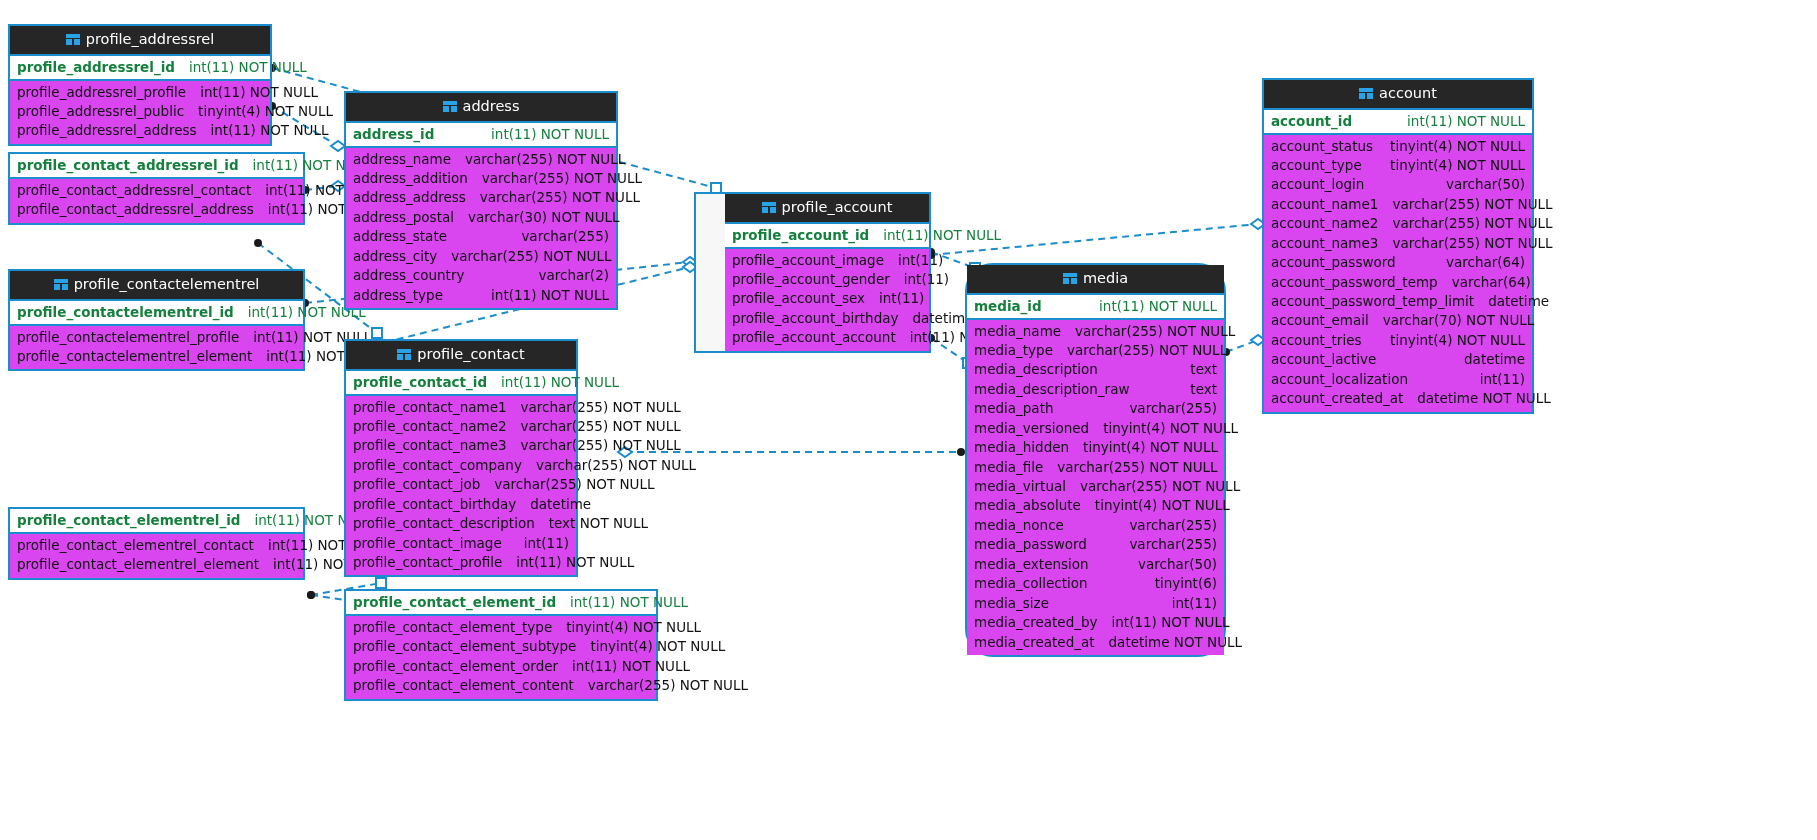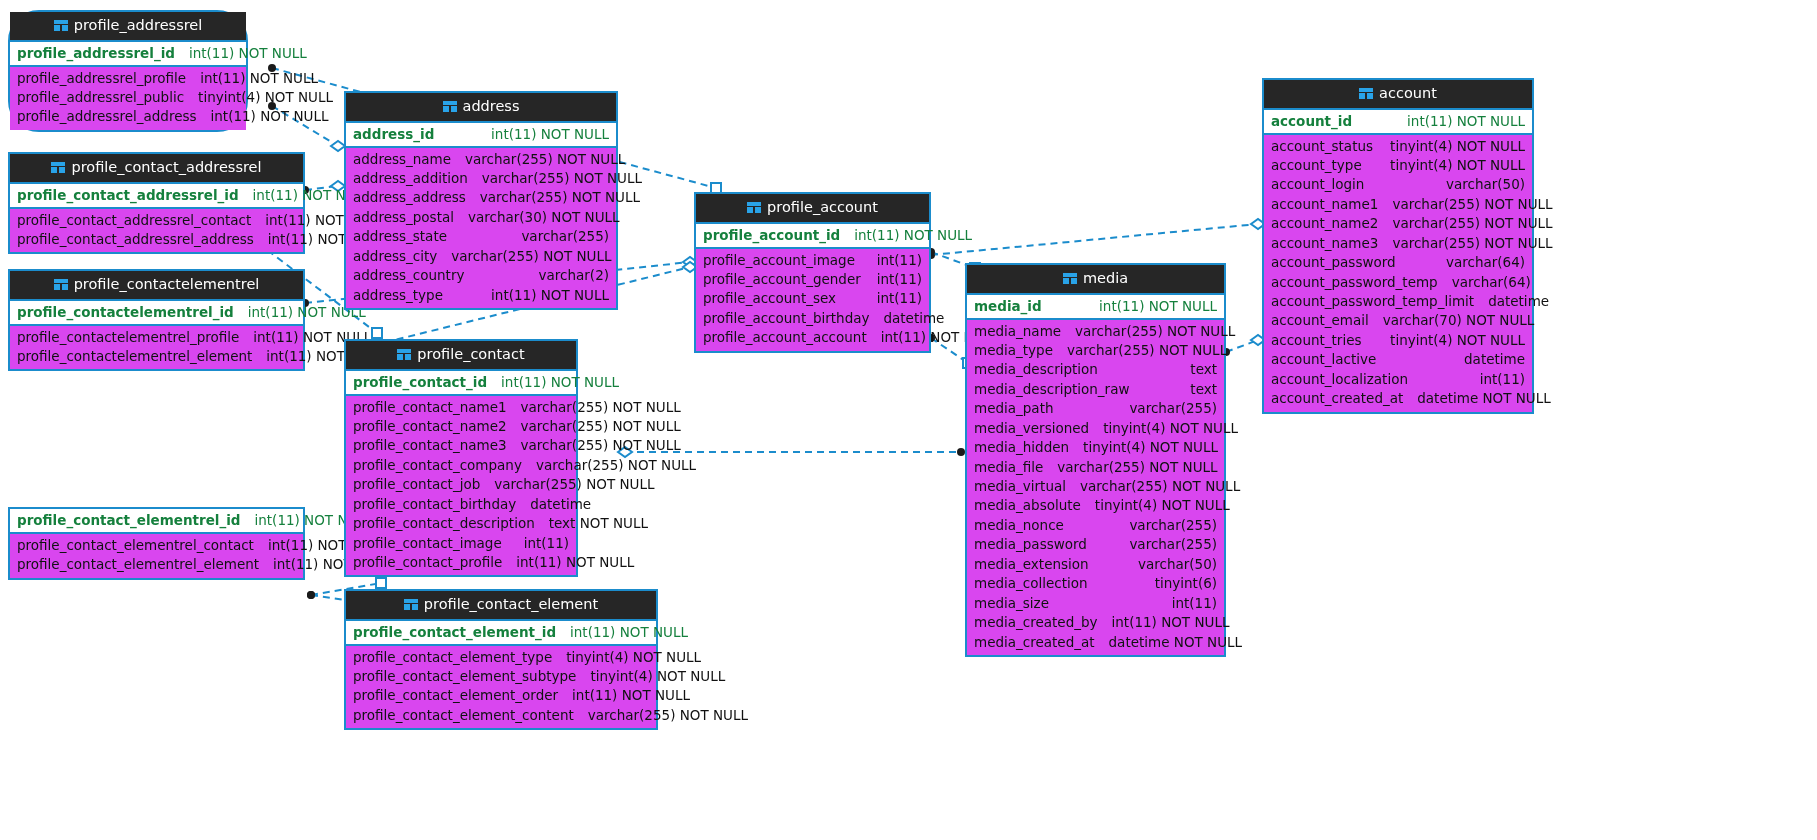--- a/index.html
+++ b/index.html
@@ -156,21 +156,21 @@
         <circle cx="931" cy="338" r="4" fill="#1a1a1a"></circle>
         <rect x="963" y="358" width="10" height="10" fill="#ffffff" stroke="#1b8ccc" stroke-width="2"></rect>
       </g>
       <g>
         <line x1="1226" y1="352" x2="1258" y2="340" stroke="#1b8ccc" stroke-width="2" stroke-dasharray="7 5"></line>
         <circle cx="1226" cy="352" r="4" fill="#1a1a1a"></circle>
         <polygon points="1251,340 1258,335 1265,340 1258,345" fill="#ffffff" stroke="#1b8ccc" stroke-width="2"></polygon>
       </g>
     </svg>
   <div id="tables-layer">
-      <div class="tbl" style="left: 8px; top: 10px; width: 240px; border-radius: 31px;">
+      <div class="tbl" style="left: 8px; top: 24px; width: 264px;">
         <div class="tbl-head">
           <span class="tbl-icon">
             <i class="r1"></i>
             <i class="r2"></i>
             <i class="r3"></i>
           </span>
           <span>profile_addressrel</span>
         </div>
         <div class="pk-row">
           <span class="col-name">profile_addressrel_id</span>
@@ -185,28 +185,20 @@
             <span class="col-name">profile_addressrel_public</span>
             <span class="col-type">tinyint(4) NOT NULL</span>
           </div>
           <div class="row">
             <span class="col-name">profile_addressrel_address</span>
             <span class="col-type">int(11) NOT NULL</span>
           </div>
         </div>
       </div>
       <div class="tbl" style="left: 8px; top: 152px; width: 297px;">
-        <div class="tbl-head">
-          <span class="tbl-icon">
-            <i class="r1"></i>
-            <i class="r2"></i>
-            <i class="r3"></i>
-          </span>
-          <span>profile_contact_addressrel</span>
-        </div>
         <div class="pk-row">
           <span class="col-name">profile_contact_addressrel_id</span>
           <span class="col-type">int(11) NOT NULL</span>
         </div>
         <div class="body-rows">
           <div class="row">
             <span class="col-name">profile_contact_addressrel_contact</span>
             <span class="col-type">int(11) NOT NULL</span>
           </div>
           <div class="row">
@@ -349,28 +341,20 @@
             <span class="col-name">profile_contact_image</span>
             <span class="col-type">int(11)</span>
           </div>
           <div class="row">
             <span class="col-name">profile_contact_profile</span>
             <span class="col-type">int(11) NOT NULL</span>
           </div>
         </div>
       </div>
       <div class="tbl" style="left: 344px; top: 589px; width: 314px;">
-        <div class="tbl-head">
-          <span class="tbl-icon">
-            <i class="r1"></i>
-            <i class="r2"></i>
-            <i class="r3"></i>
-          </span>
-          <span>profile_contact_element</span>
-        </div>
         <div class="pk-row">
           <span class="col-name">profile_contact_element_id</span>
           <span class="col-type">int(11) NOT NULL</span>
         </div>
         <div class="body-rows">
           <div class="row">
             <span class="col-name">profile_contact_element_type</span>
             <span class="col-type">tinyint(4) NOT NULL</span>
           </div>
           <div class="row">
@@ -380,21 +364,21 @@
           <div class="row">
             <span class="col-name">profile_contact_element_order</span>
             <span class="col-type">int(11) NOT NULL</span>
           </div>
           <div class="row">
             <span class="col-name">profile_contact_element_content</span>
             <span class="col-type">varchar(255) NOT NULL</span>
           </div>
         </div>
       </div>
-      <div class="tbl" style="left: 694px; top: 192px; width: 237px;">
+      <div class="tbl" style="left: 694px; top: 192px; width: 237px; padding-left: 29px;">
         <div class="tbl-head">
           <span class="tbl-icon">
             <i class="r1"></i>
             <i class="r2"></i>
             <i class="r3"></i>
           </span>
           <span>profile_account</span>
         </div>
         <div class="pk-row">
           <span class="col-name">profile_account_id</span>
@@ -416,21 +400,21 @@
           <div class="row">
             <span class="col-name">profile_account_birthday</span>
             <span class="col-type">datetime</span>
           </div>
           <div class="row">
             <span class="col-name">profile_account_account</span>
             <span class="col-type">int(11) NOT NULL</span>
           </div>
         </div>
       </div>
-      <div class="tbl" style="left: 965px; top: 263px; width: 261px;">
+      <div class="tbl" style="left: 965px; top: 263px; width: 261px; border-radius: 28px;">
         <div class="tbl-head">
           <span class="tbl-icon">
             <i class="r1"></i>
             <i class="r2"></i>
             <i class="r3"></i>
           </span>
           <span>media</span>
         </div>
         <div class="pk-row">
           <span class="col-name">media_id</span>

